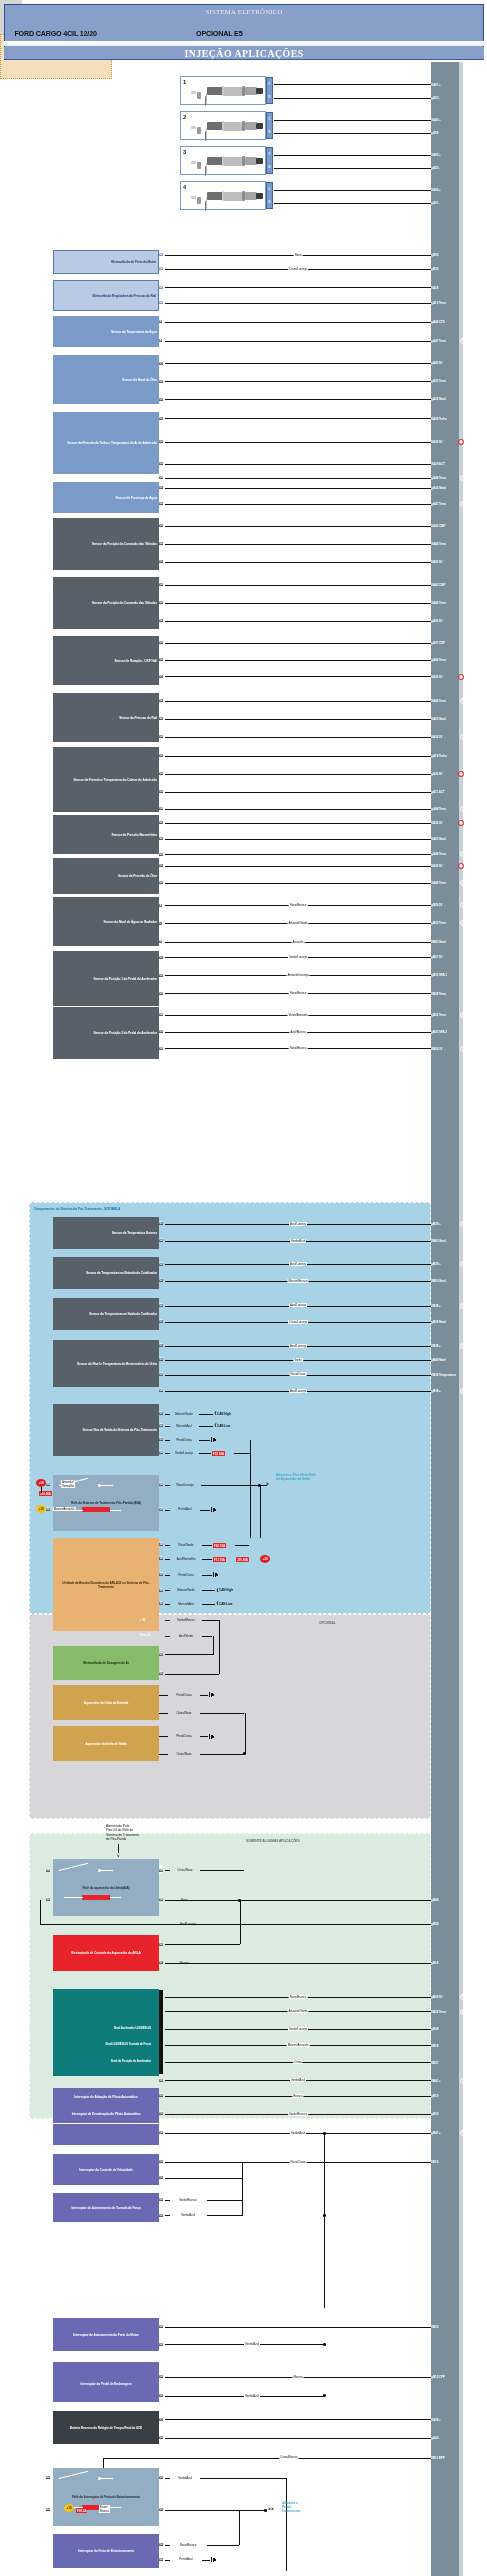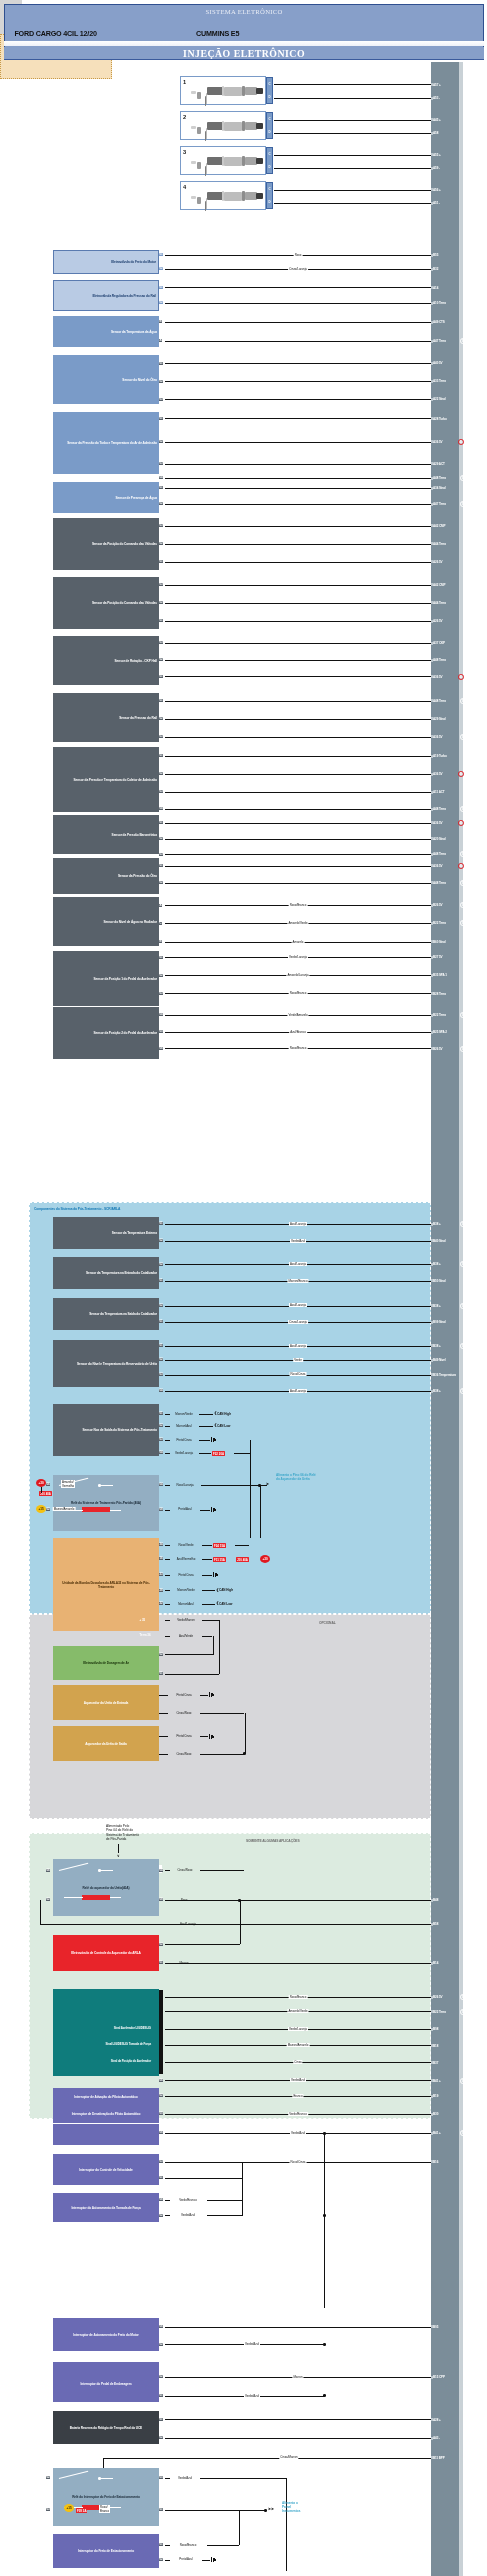--- a/index.html
+++ b/index.html
@@ -181,25 +181,25 @@
   .inj-conn{
     position:absolute; background:#7a9bc8; border:0.5px solid #3d63a0;
   }
 </style>
 </head>
 <body>
 
 <div id="header-band">
   <div id="header-sistema">SISTEMA ELETRÔNICO</div>
   <div id="header-model">FORD CARGO 4CIL  12/20</div>
-  <div id="header-engine">CUMMINS E5</div>
+  <div id="header-engine">OPCIONAL E5</div>
 </div>
 <div id="header-white"></div>
 <div id="title-band">
-  <div id="title-text">INJEÇÃO ELETRÔNICO</div>
+  <div id="title-text">INJEÇÃO APLICAÇÕES</div>
 </div>
 
 <div id="ecu-bar"></div>
 <div id="ecu-bar-shadow"></div>
 
 <div id="panel-scr" class="panel">
   <div class="ptitle" style="left:4.1px;top:4.1px;color:#1478b4;">Componentes do Sistema do Pós-Tratamento - SCR/ARLA</div>
 </div>
 <div id="panel-opc" class="panel">
   <div class="ptitle" style="left:289px;top:6.2px;color:#6b6b6b;">OPCIONAL</div>

